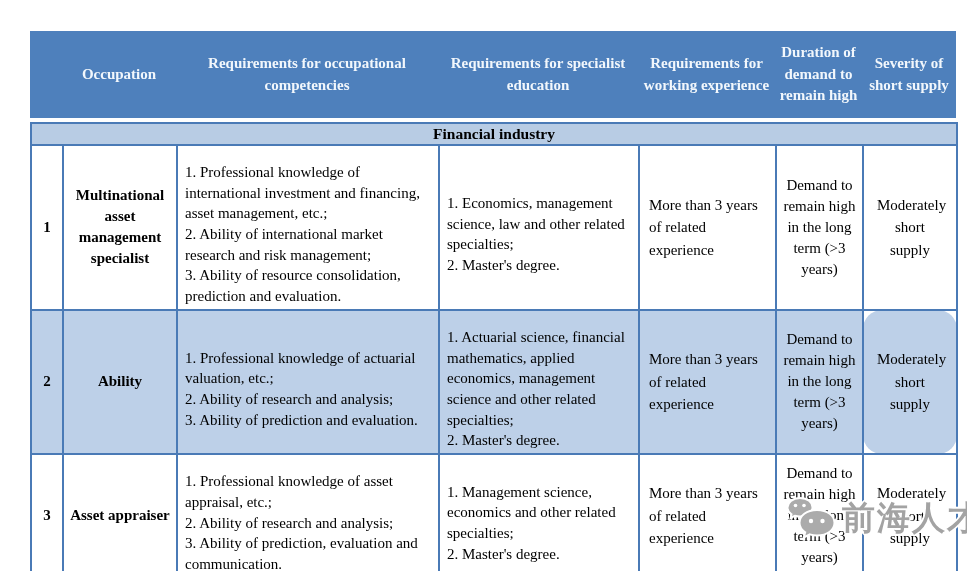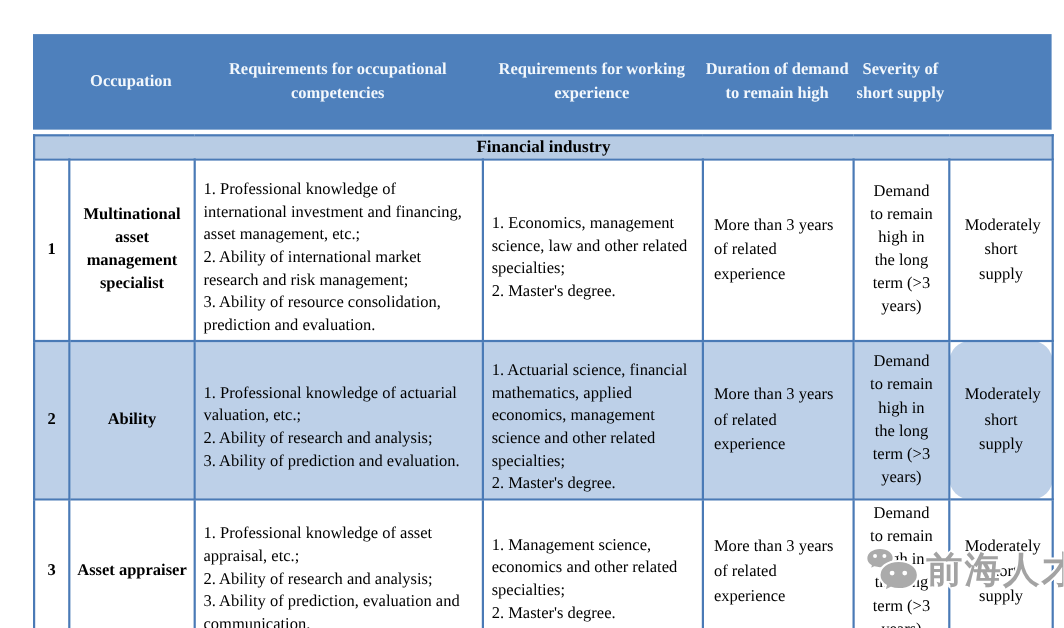--- a/index.html
+++ b/index.html
@@ -34,21 +34,21 @@
     background:#b8cce4;font-weight:bold;text-align:center;
     font-size:15.5px;padding:1px 0;height:18px;
   }
   tr.r1 td{height:141px;}
   tr.r2 td{height:121px;background:#bdd0e8;}
   tr.r3 td{height:104px;}
   td.num{ text-align:center;font-weight:bold; }
   td.occ{ text-align:center;font-weight:bold;padding:0 6px;line-height:1.4; }
   td.list{ padding:16px 6px 2px 7px;line-height:1.38; }
   td.exp{ padding:2px 6px 2px 9px;line-height:1.5; }
-  td.dur{ text-align:center;padding:2px 11px;line-height:1.4; }
+  td.dur{ text-align:center;padding:2px 1px;line-height:1.4; }
   td.sev{ text-align:center;padding:2px 13px;line-height:1.5;border-radius:19px; }
   .li{margin:0;}
   
   .watermark{
     position:absolute;left:786px;top:496px;width:178px;height:58px;
     display:flex;align-items:flex-start;gap:4px;pointer-events:none;
   }
   .wm-text{
     font-family:"DejaVu Sans","Liberation Sans",sans-serif;
     font-size:33px;font-weight:bold;color:#a3a3a3;letter-spacing:2px;
@@ -63,20 +63,21 @@
 
 <div class="canvas">
 
 
   <div class="table-wrap">
 
     <div class="thead">
       <div class="th"></div>
       <div class="th">Occupation</div>
       <div class="th">Requirements for occupational competencies</div>
+      <div class="th">Requirements for specialist education</div>
       <div class="th">Requirements for working experience</div>
       <div class="th">Duration of demand to remain high</div>
       <div class="th">Severity of short supply</div>
     </div>
 
     <div class="head-gap"></div>
 
     <table class="body">
       <colgroup>
         <col style="width:32px">

